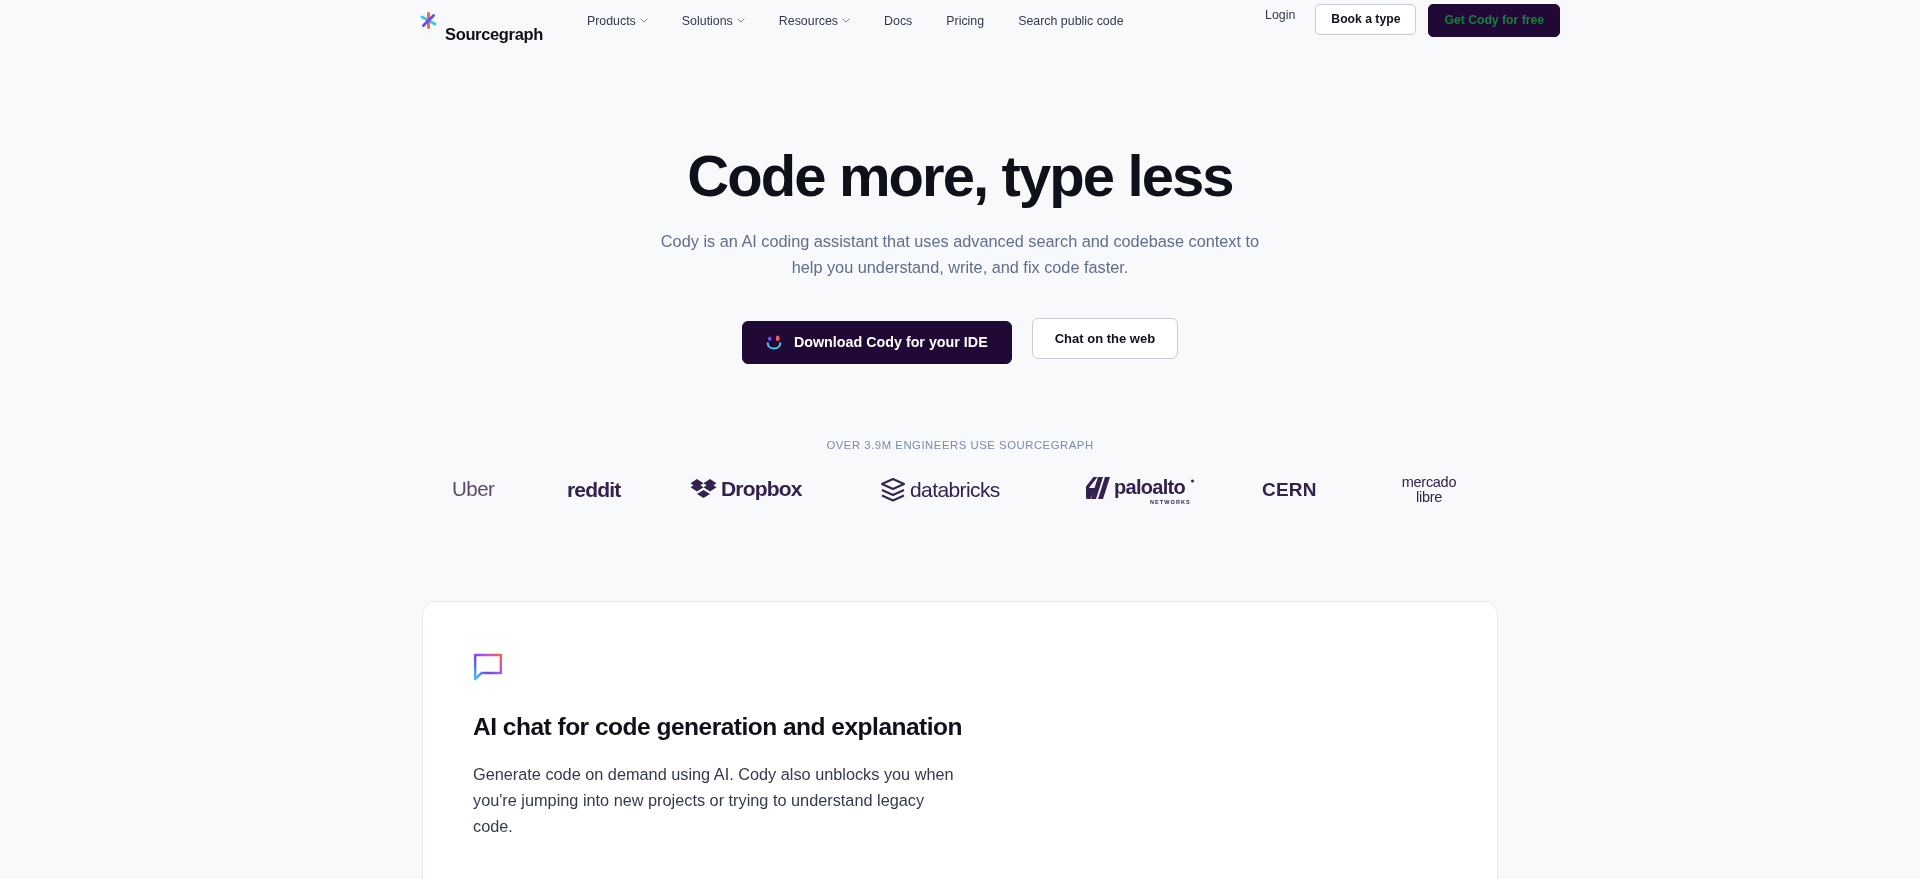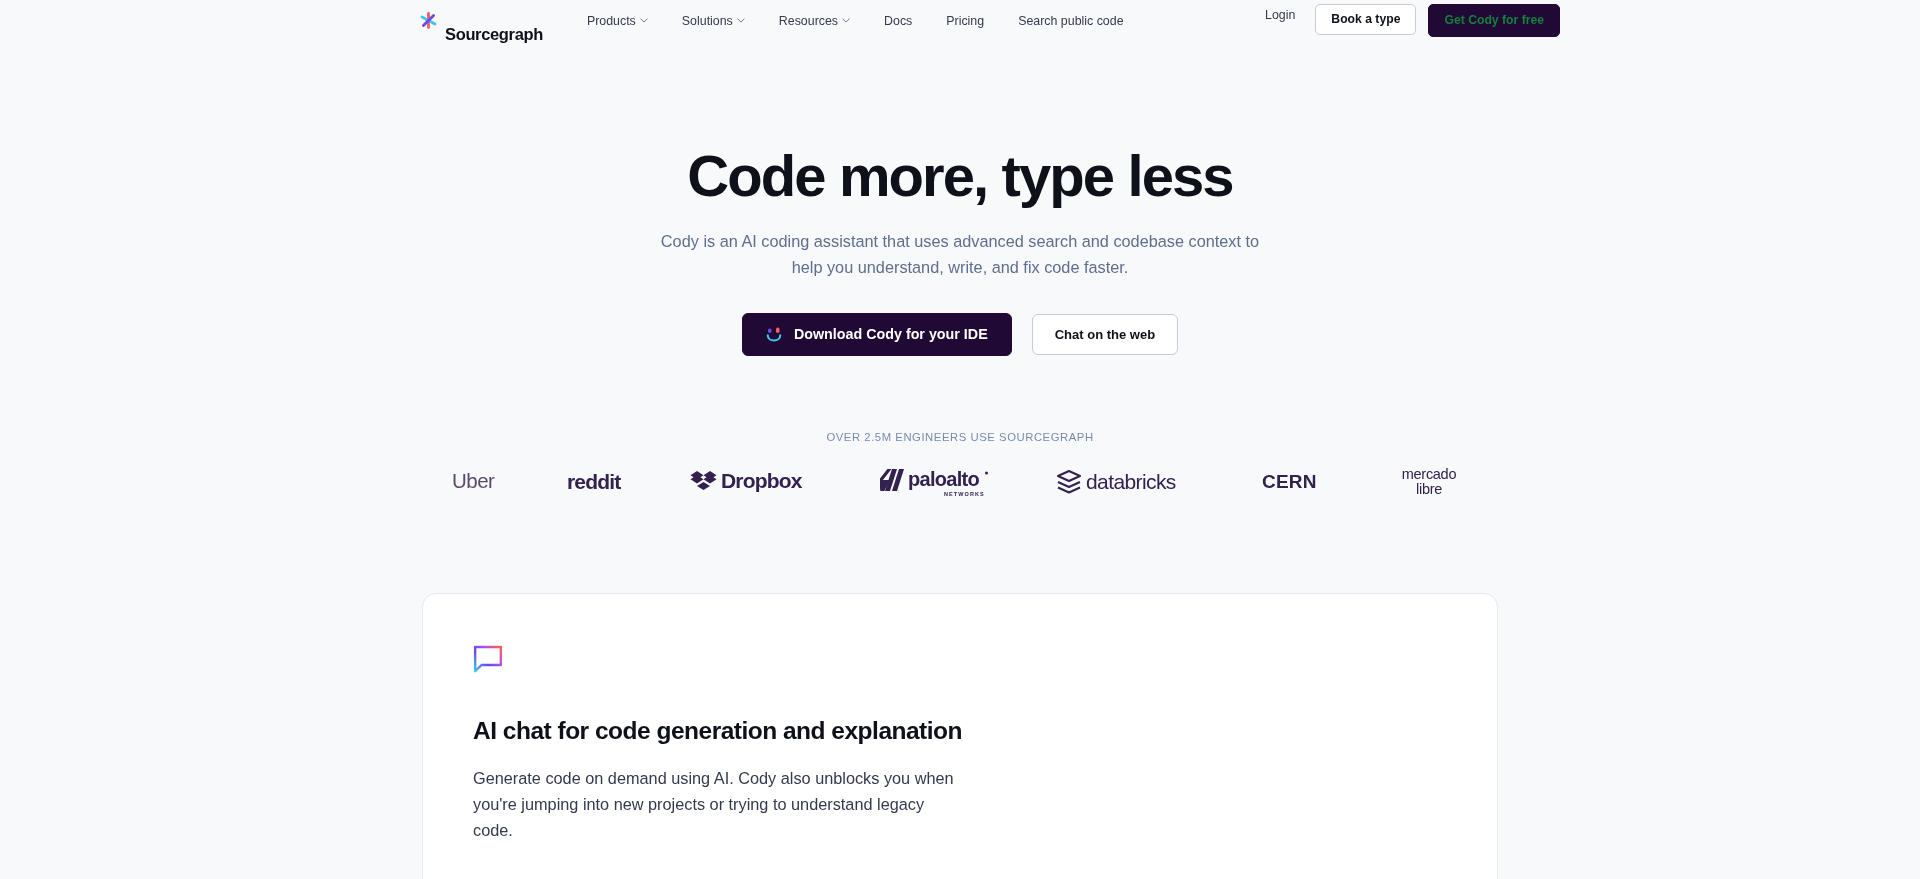--- a/index.html
+++ b/index.html
@@ -138,20 +138,21 @@
     background: #200935;
     color: #ffffff;
     border: 1px solid #200935;
     border-radius: 6px;
     padding: 13px 23px;
     font-size: 14.3px;
     font-weight: 700;
     font-family: inherit;
     cursor: pointer;
     line-height: 1;
+    margin-top: 8px;
   }
   .cta-secondary {
     display: inline-flex;
     align-items: center;
     justify-content: center;
     background: #ffffff;
     color: #0f111a;
     border: 1px solid #c9cbd6;
     border-radius: 6px;
     padding: 13px 22px;
@@ -200,21 +201,21 @@
     background: #ffffff;
     border: 1px solid #e6e8ef;
     border-radius: 14px;
     padding: 50px 50px 0 50px;
     position: relative;
     overflow: hidden;
     min-height: 400px;
   }
   .card-icon { width: 30px; height: 30px; display: block; }
   .card h2 {
-    margin-top: 42px;
+    margin-top: 30px;
     font-size: 24.5px;
     font-weight: 700;
     letter-spacing: -0.5px;
     color: #0f111a;
     line-height: 1.2;
   }
   .card p {
     margin-top: 21px;
     font-size: 16.3px;
     line-height: 1.58;
@@ -289,21 +290,21 @@
         <rect x="20" y="1" width="7" height="11" rx="3.3" fill="#f25f5c"></rect>
         <path d="M3.5 16.5c0 6.2 5.6 10.6 12.5 10.6s12.5-4.4 12.5-10.6" fill="none" stroke="#3fc6ef" stroke-width="4.2" stroke-linecap="round"></path>
       </svg>
       <span>Download Cody for your IDE</span>
     </button>
     <button class="cta-secondary">Chat on the web</button>
   </div>
 </section>
 
 <section class="proof">
-  <div class="proof-label">OVER 2.5M ENGINEERS USE SOURCEGRAPH</div>
+  <div class="proof-label">OVER 3.9M ENGINEERS USE SOURCEGRAPH</div>
 
   <div class="logos">
 
     <div class="logo-cell">
       <svg width="63" height="26" viewBox="0 0 126 52">
         <text x="0" y="38" font-family="Liberation Sans, sans-serif" font-size="41" font-weight="400" fill="#5b4a6b" letter-spacing="-1">Uber</text>
       </svg>
     </div>
 
     <div class="logo-cell">
@@ -319,40 +320,40 @@
           <path d="M40 8 L27 16.5 L40 25 L53 16.5 Z"></path>
           <path d="M14 33 L1 24.5 L14 16 L27 24.5 Z"></path>
           <path d="M40 33 L27 24.5 L40 16 L53 24.5 Z"></path>
           <path d="M14 38 L27 30 L40 38 L27 46 Z"></path>
         </g>
         <text x="62" y="42" font-family="Liberation Sans, sans-serif" font-size="42" font-weight="700" fill="#33214f" letter-spacing="-1.6">Dropbox</text>
       </svg>
     </div>
 
     <div class="logo-cell">
+      <svg width="154" height="30" viewBox="0 0 308 60">
+        <g fill="none" stroke="#33214f" stroke-width="4" stroke-linejoin="round">
+          <path d="M4 18 L26 8 L48 18 L26 28 Z"></path>
+          <path d="M4 30 L26 40 L48 30"></path>
+          <path d="M4 41 L26 51 L48 41"></path>
+        </g>
+        <text x="60" y="44" font-family="Liberation Sans, sans-serif" font-size="42" font-weight="400" fill="#33214f" letter-spacing="-1.2">databricks</text>
+      </svg>
+    </div>
+
+    <div class="logo-cell">
       <svg width="124" height="34" viewBox="0 0 248 68">
         <g fill="#33214f">
           <path d="M2 30 L16 8 L24 8 L10 30 L24 30 L16 52 L8 52 Z" transform="skewX(-8)"></path>
           <path d="M24 8 L34 8 L20 52 L10 52 Z"></path>
           <path d="M38 8 L48 8 L34 52 L24 52 Z"></path>
         </g>
         <text x="56" y="42" font-family="Liberation Sans, sans-serif" font-size="40" font-weight="700" fill="#33214f" letter-spacing="-1.4">paloalto</text>
         <circle cx="213" cy="16" r="3" fill="#33214f"></circle>
         <text x="128" y="62" font-family="Liberation Sans, sans-serif" font-size="11" font-weight="700" fill="#33214f" letter-spacing="2.2">NETWORKS</text>
-      </svg>
-    </div>
-
-    <div class="logo-cell">
-      <svg width="154" height="30" viewBox="0 0 308 60">
-        <g fill="none" stroke="#33214f" stroke-width="4" stroke-linejoin="round">
-          <path d="M4 18 L26 8 L48 18 L26 28 Z"></path>
-          <path d="M4 30 L26 40 L48 30"></path>
-          <path d="M4 41 L26 51 L48 41"></path>
-        </g>
-        <text x="60" y="44" font-family="Liberation Sans, sans-serif" font-size="42" font-weight="400" fill="#33214f" letter-spacing="-1.2">databricks</text>
       </svg>
     </div>
 
     <div class="logo-cell">
       <svg width="76" height="26" viewBox="0 0 152 52">
         <text x="0" y="38" font-family="Liberation Sans, sans-serif" font-size="38" font-weight="700" fill="#33214f" letter-spacing="0.4">CERN</text>
       </svg>
     </div>
 
     <div class="logo-cell">

